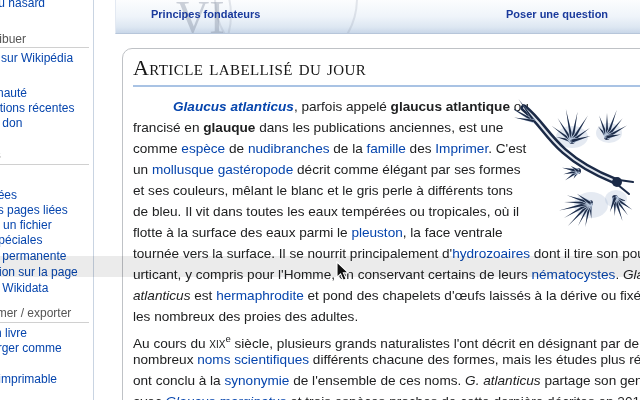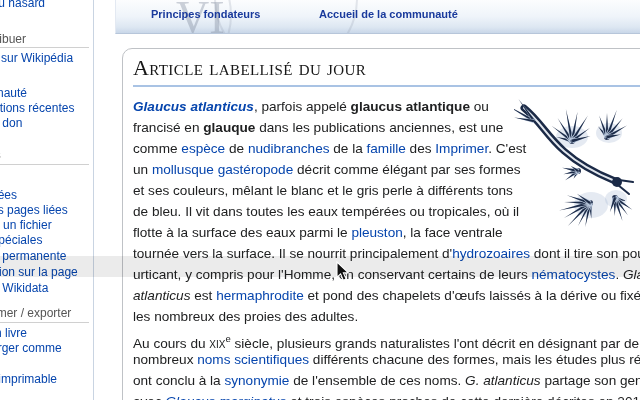--- a/index.html
+++ b/index.html
@@ -33,21 +33,21 @@
   .section-title{position:absolute;left:10px;top:6px;width:545px;margin:0;
                  font-family:"Liberation Serif",serif;font-variant:small-caps;font-weight:400;
                  font-size:22px;letter-spacing:0.4px;color:#161616;
                  padding-bottom:4px;border-bottom:2px solid var(--heading-underline);}
   .para{position:absolute;left:10px;font-size:13.6px;color:var(--body-text);}
   .p1{top:47px;} .p2{top:279px;}
   .tl{height:21px;line-height:21px;white-space:nowrap;}
   .s-p{} .s-b{font-weight:bold;text-align:center;} .s-i{font-style:italic;}
   .s-l{color:var(--link);cursor:pointer;text-align:right;}
   .s-li{color:var(--link);font-style:italic;cursor:pointer;}
-  .s-lbi{color:var(--link);font-weight:bold;font-style:italic;cursor:pointer;}
+  .s-lbi{color:var(--link);font-weight:bold;font-style:italic;cursor:pointer;margin-left:40px;}
   .s-sc{font-variant:small-caps;}
   .s-sup{vertical-align:super;font-size:9.5px;}
   .creature{position:absolute;left:391px;top:46px;cursor:pointer;}
 
   
   .hlband{position:absolute;left:0;top:256px;width:640px;height:21px;
           background:var(--highlight-band);z-index:20;pointer-events:none;}
   .cursor{position:absolute;left:336px;top:261px;z-index:30;pointer-events:none;}
 </style>
 </head>
@@ -78,21 +78,21 @@
       <div class="sb-item" style="top: 341px;">Télécharger comme</div>
       <div class="sb-item" style="top: 372px;">Version imprimable</div>
     </div>
   <div class="vline"></div>
 
   <div class="headerbar">
     <div class="wm-c1"></div>
     <div class="wm-c2"></div>
     <div class="watermark">VI</div>
   <a class="hlink" style="left: 35px;">Principes fondateurs</a>
-      <a class="hlink" style="left: 203px;">Accueil de la communauté</a>
+      <a class="hlink" style="left: 390px;">Poser une question</a>
     </div>
 
   <div class="contentbox">
     <h2 class="section-title">Article labellisé du jour</h2>
 
     <div class="para p1">
         <div class="tl"><span class="s-lbi">Glaucus atlanticus</span><span class="s-p">, parfois appelé </span><span class="s-b">glaucus atlantique</span><span class="s-p"> ou</span></div>
         <div class="tl"><span class="s-p">francisé en </span><span class="s-b">glauque</span><span class="s-p"> dans les publications anciennes, est une</span></div>
         <div class="tl"><span class="s-p">comme </span><span class="s-l">espèce</span><span class="s-p"> de </span><span class="s-l">nudibranches</span><span class="s-p"> de la </span><span class="s-l">famille</span><span class="s-p"> des </span><span class="s-l">Imprimer</span><span class="s-p">. C'est</span></div>
         <div class="tl"><span class="s-p">un </span><span class="s-l">mollusque gastéropode</span><span class="s-p"> décrit comme élégant par ses formes</span></div>

